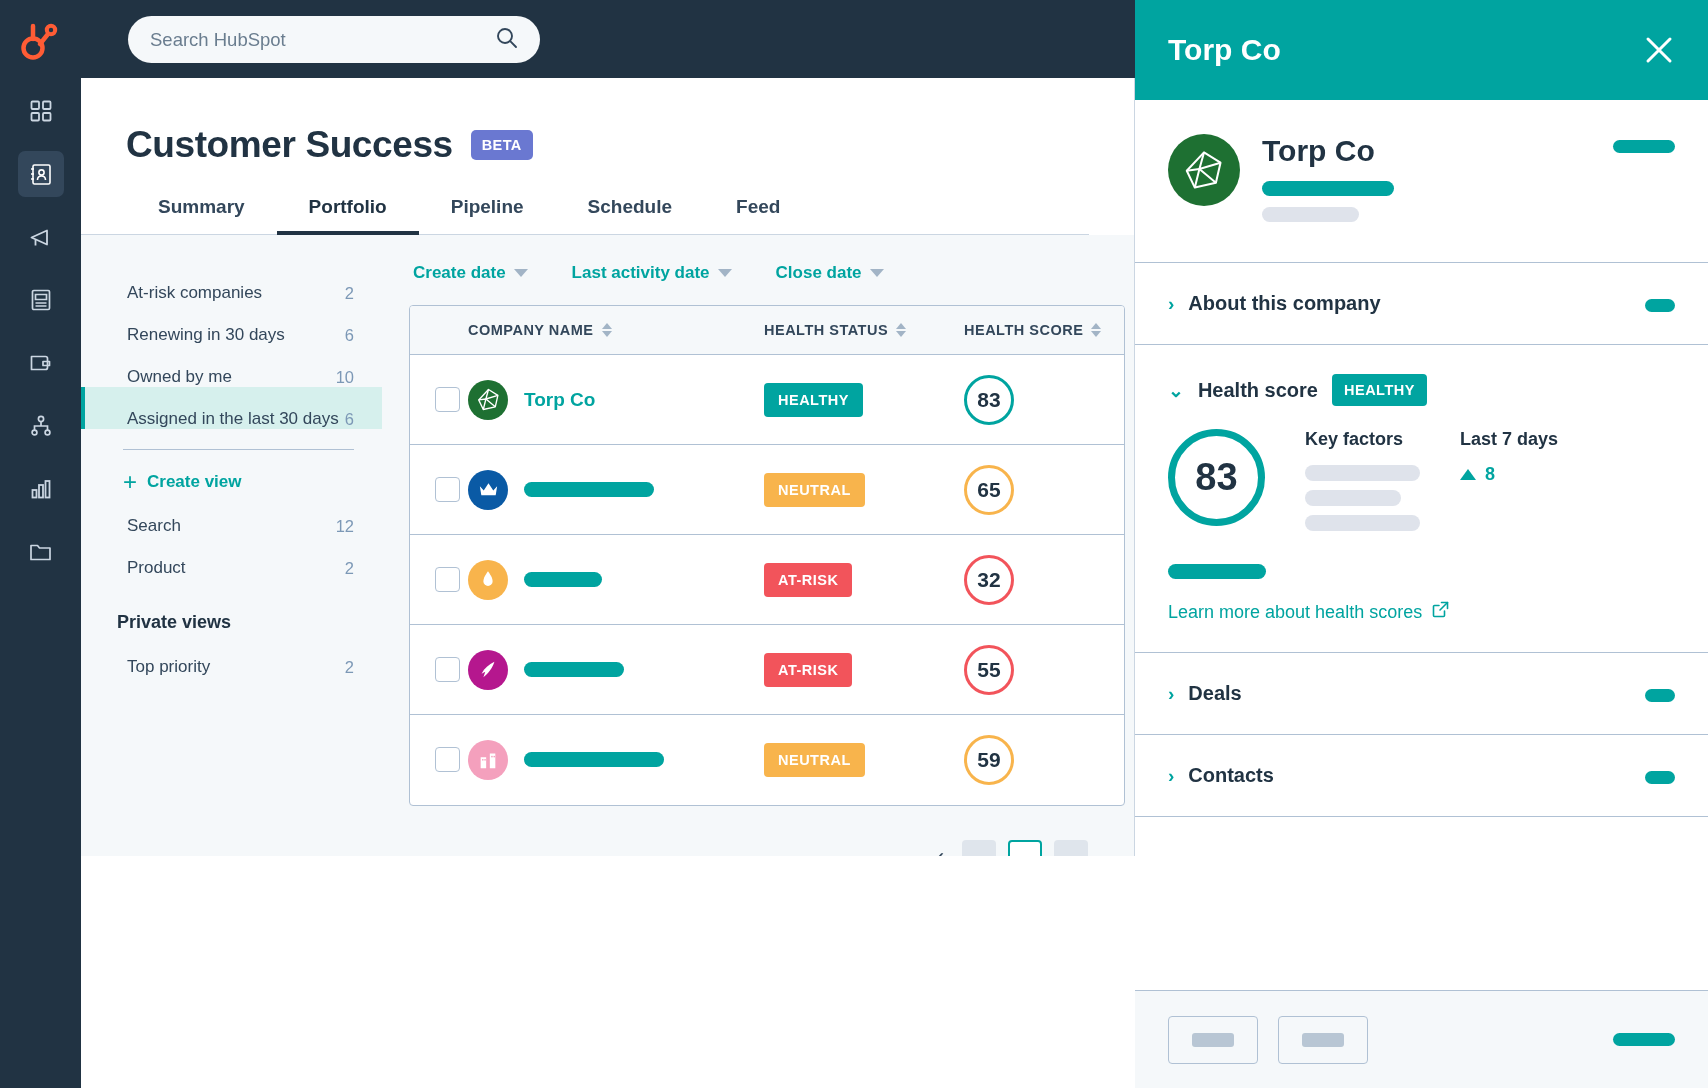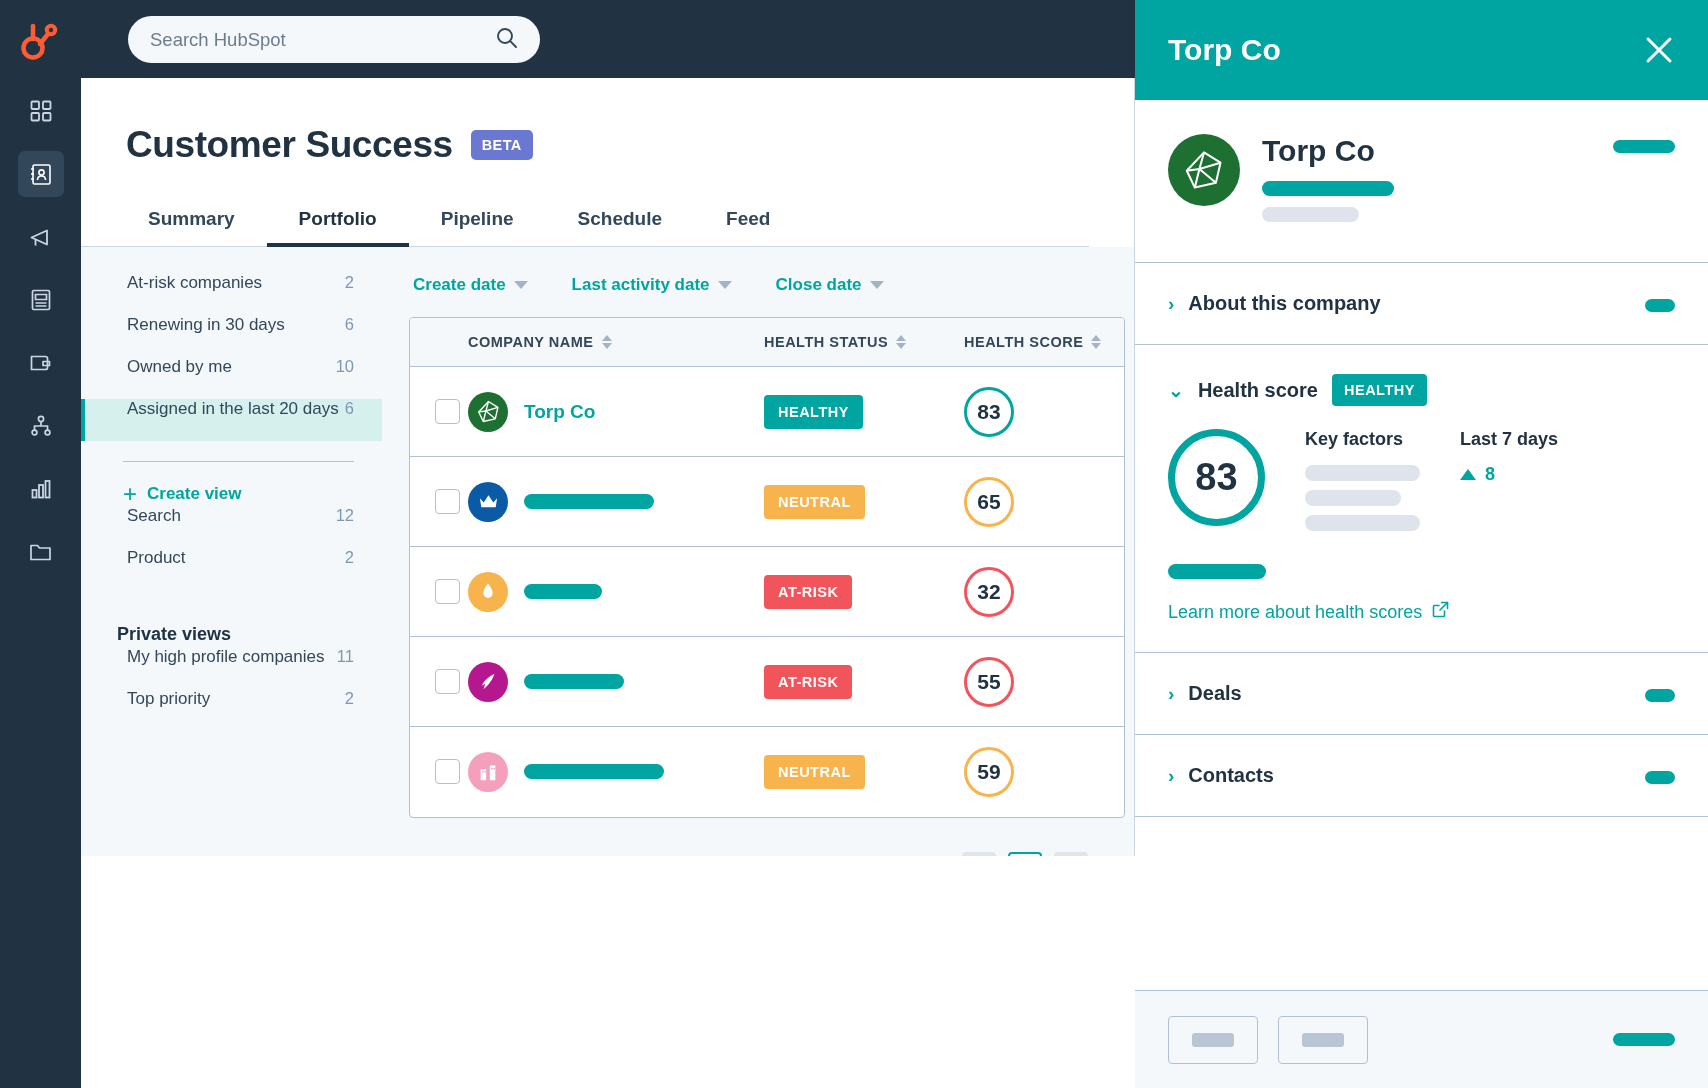--- a/index.html
+++ b/index.html
@@ -61,21 +61,21 @@
     overflow: hidden;
   }
   .page-head { padding: 46px 0 0 45px; }
   .page-title-row { display: flex; align-items: center; gap: 18px; }
   .page-title { font-size: 37px; font-weight: bold; color: #213343; letter-spacing: -0.4px; }
   .beta-badge {
     background: #6a78d1; color: #fff; font-size: 14.5px; font-weight: bold;
     padding: 7px 11px; border-radius: 5px; letter-spacing: 0.4px;
   }
   .tabs {
-    display: flex; gap: 0; margin-top: 42px; padding-left: 35px;
+    display: flex; gap: 0; margin-top: 30px; padding-left: 45px;
     border-bottom: 1px solid #cbd6e2;
     position: relative; left: -45px;
   }
   .tab {
     padding: 0 32px 16px 32px;
     font-size: 19px; font-weight: bold; color: #33475b;
     cursor: pointer; position: relative;
   }
   .tab.active { color: #213343; }
   .tab.active::after {
@@ -84,21 +84,21 @@
   }
 
   .body-area {
     display: flex; height: 779px;
     background: #f5f8fa;
   }
 
   
   .views-col { width: 328px; padding: 26px 0 0 0; }
   .view-item {
-    display: flex; align-items: flex-start; justify-content: space-between;
+    display: flex; align-items: flex-end; justify-content: space-between;
     height: 42px; padding: 0 28px 0 42px; margin: 0 27px 0 0;
     font-size: 17px; color: #33475b; cursor: pointer;
     border-left: 4px solid transparent;
   }
   .view-item .vi-label { font-weight: normal; }
   .view-item .vi-count { color: #7c98b6; font-size: 16.5px; }
   .view-item.selected {
     background: #d6f0ed; border-left-color: #00a4a0;
   }
   .divider { height: 1px; background: #b0c1d4; margin: 20px 55px 0 42px; }
@@ -376,45 +376,41 @@
         </div>
         <div class="view-item">
           <span class="vi-label">Renewing in 30 days</span>
           <span class="vi-count">6</span>
         </div>
         <div class="view-item">
           <span class="vi-label">Owned by me</span>
           <span class="vi-count">10</span>
         </div>
         <div class="view-item selected">
-          <span class="vi-label">Assigned in the last 20 days</span>
+          <span class="vi-label">Assigned in the last 30 days</span>
           <span class="vi-count">6</span>
         </div>
 
         <div class="divider"></div>
 
         <div class="create-view">
           <span class="plus">+</span>
           <span>Create view</span>
         </div>
 
         <div class="view-item">
           <span class="vi-label">Search</span>
           <span class="vi-count">12</span>
         </div>
         <div class="view-item">
           <span class="vi-label">Product</span>
           <span class="vi-count">2</span>
         </div>
 
         <div class="section-head">Private views</div>
-        <div class="view-item">
-          <span class="vi-label">My high profile companies</span>
-          <span class="vi-count">11</span>
-        </div>
         <div class="view-item">
           <span class="vi-label">Top priority</span>
           <span class="vi-count">2</span>
         </div>
       </div>
 
       <div class="table-col">
         <div class="filter-row">
           <div class="filter-chip">
             <span>Create date</span>

